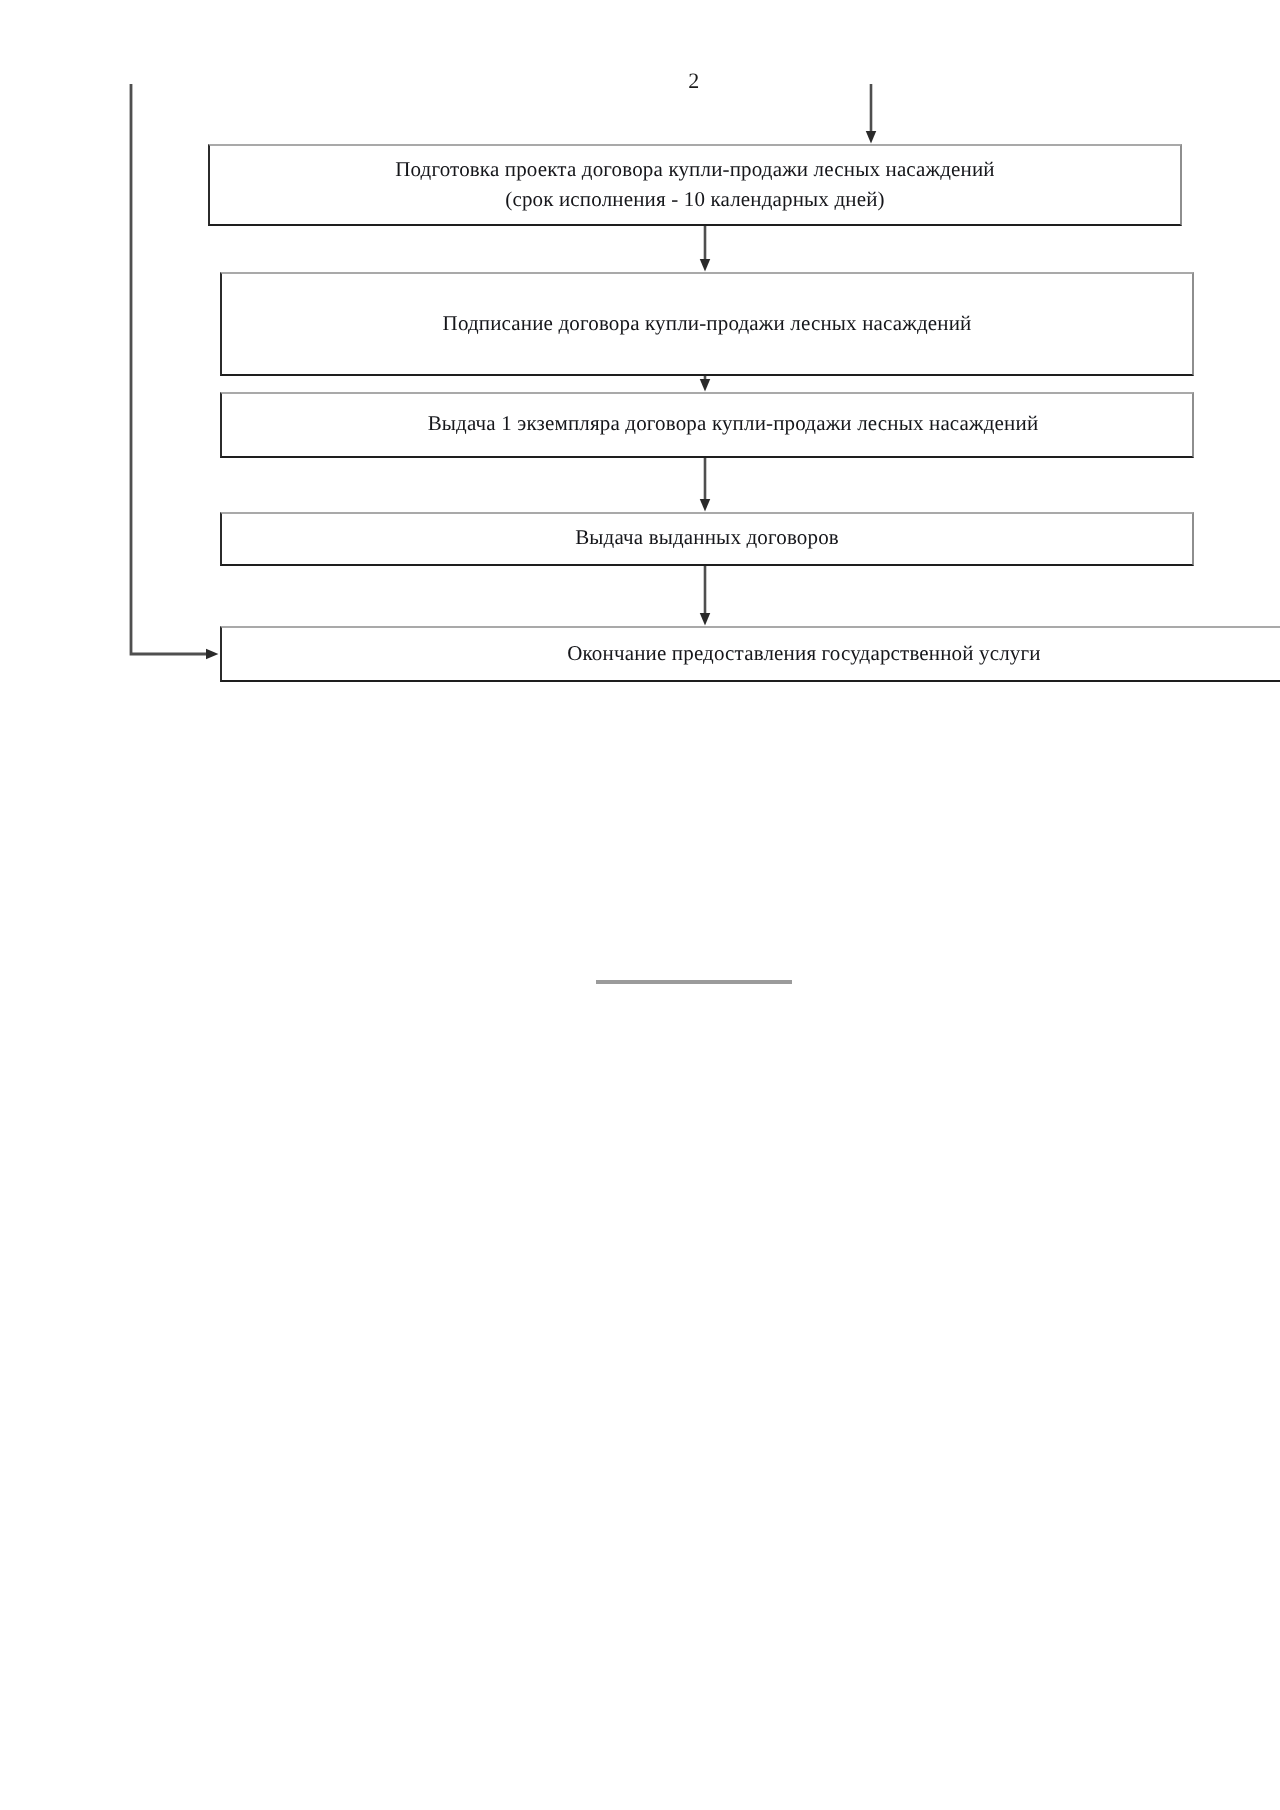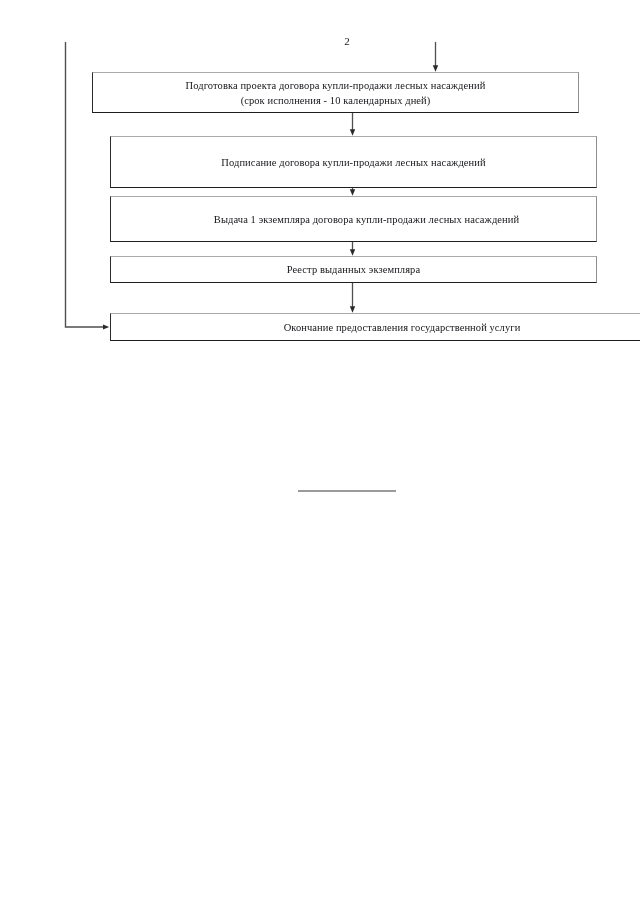--- a/index.html
+++ b/index.html
@@ -68,23 +68,23 @@
     letter-spacing: 0.08px;
     padding: 0 10px;
   }
   .node .node-text {
     display: block;
     width: 100%;
     white-space: pre-line;
   }
 
   
-  #node-1 { left: 92px; top: 72px;  width: 487px; height: 41px; }
+  #node-1 { left: 104px; top: 72px;  width: 487px; height: 41px; }
   #node-2 { left: 110px; top: 136px; width: 487px; height: 52px; }
-  #node-3 { left: 110px; top: 196px; width: 487px; height: 46px; padding-left: 36px; }
+  #node-3 { left: 110px; top: 196px; width: 487px; height: 33px; padding-left: 36px; }
   #node-4 { left: 110px; top: 256px; width: 487px; height: 27px; }
   #node-5 { left: 110px; top: 313px; width: 584px; height: 28px; }
 
   
   .bottom-rule {
     position: absolute;
     left: 298px;
     top: 490px;
     width: 98px;
     height: 2px;
@@ -140,21 +140,21 @@
 
   <div class="node" id="node-2">
     <span class="node-text">Подписание договора купли-продажи лесных насаждений</span>
   </div>
 
   <div class="node" id="node-3">
     <span class="node-text">Выдача 1 экземпляра договора купли-продажи лесных насаждений</span>
   </div>
 
   <div class="node" id="node-4">
-    <span class="node-text">Реестр выданных экземпляра</span>
+    <span class="node-text">Выдача выданных договоров</span>
   </div>
 
   <div class="node" id="node-5">
     <span class="node-text">Окончание предоставления государственной услуги</span>
   </div>
 
   <div class="bottom-rule"></div>
 
 </div>
 

